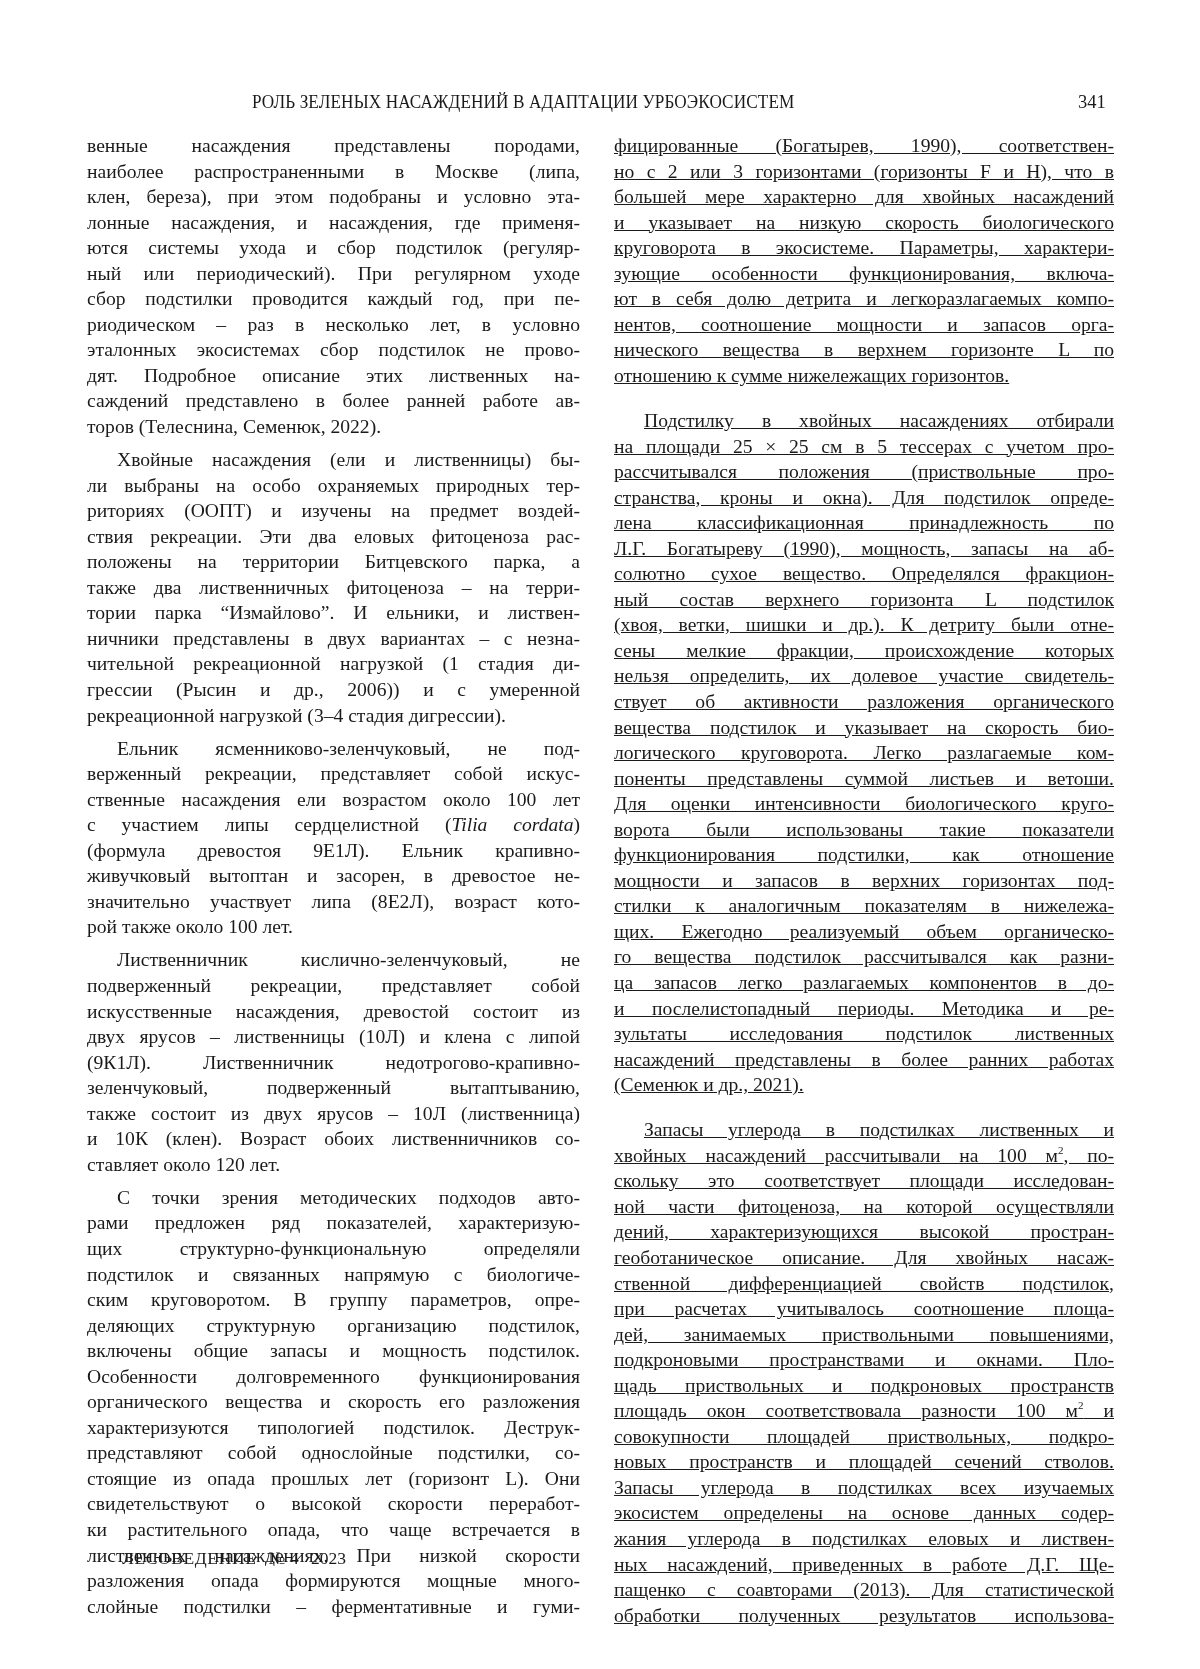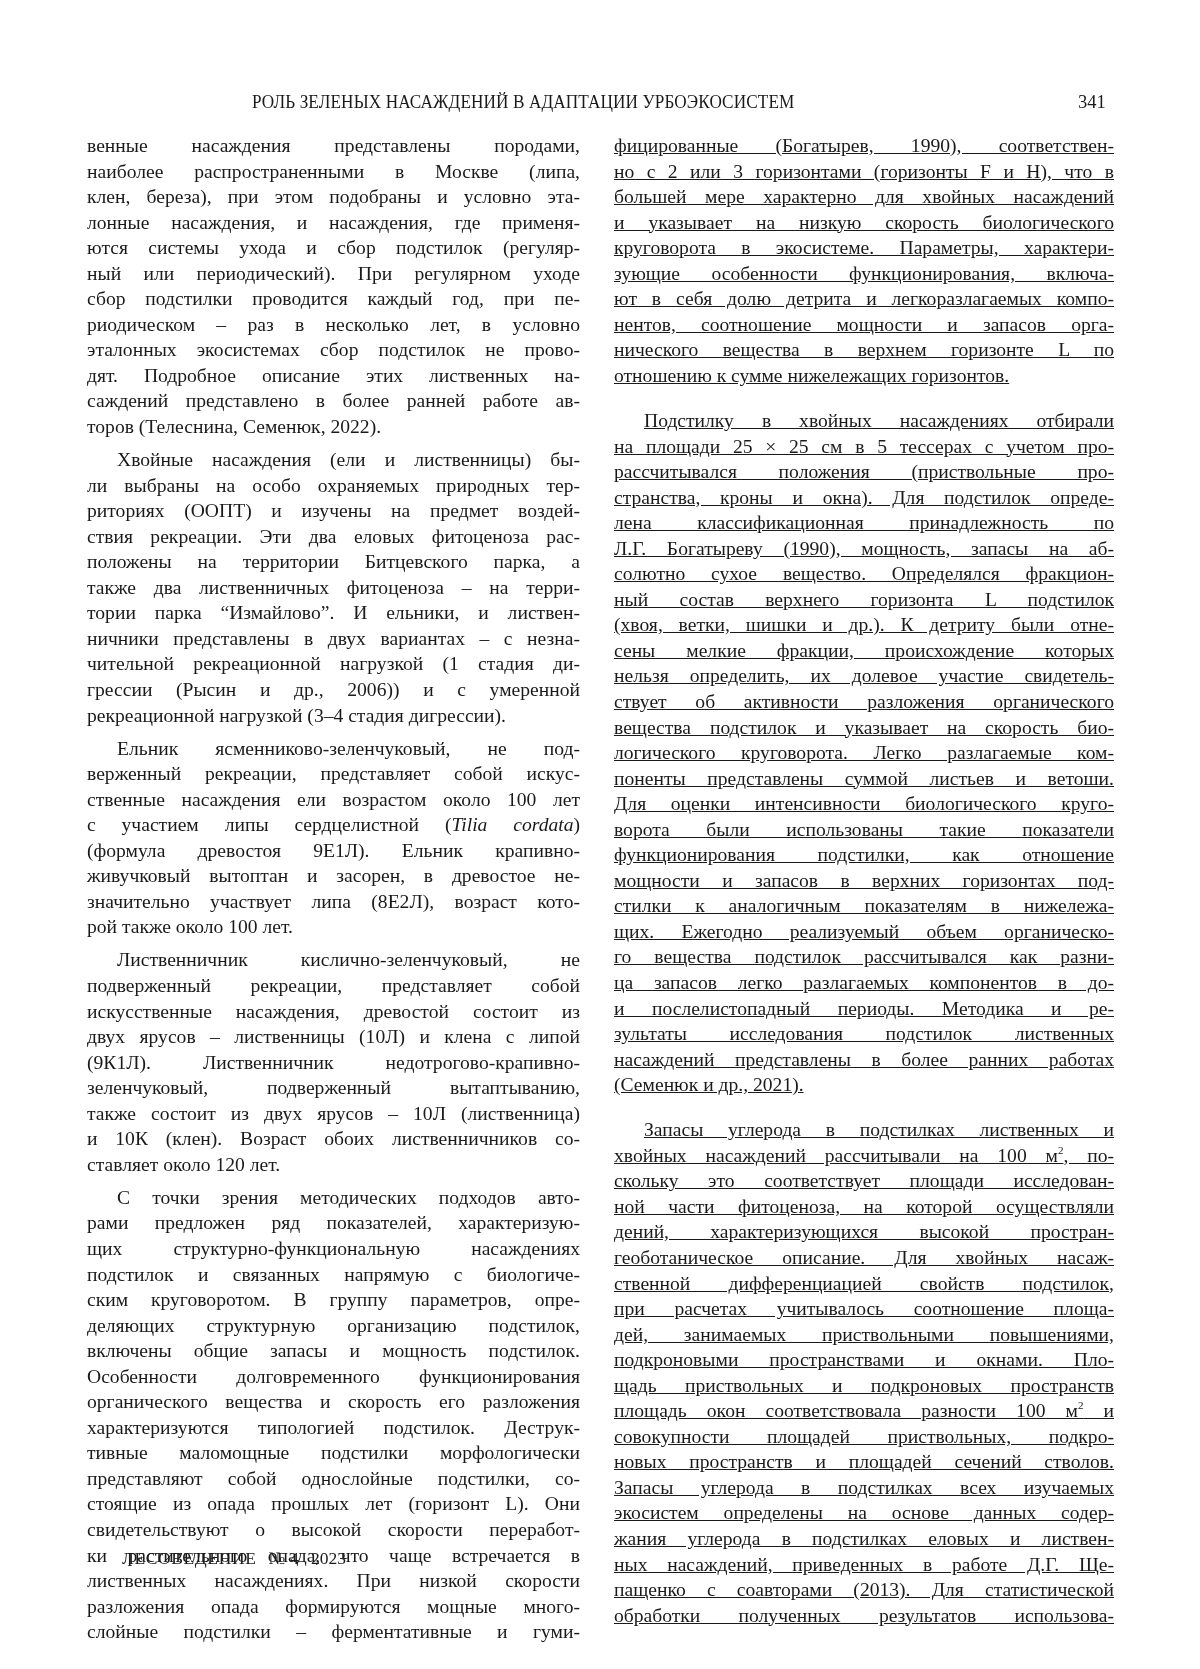--- a/index.html
+++ b/index.html
@@ -83,29 +83,28 @@
     <span class="ln">(9К1Л). Лиственничник недотрогово-крапивно-</span>
     <span class="ln">зеленчуковый, подверженный вытаптыванию,</span>
     <span class="ln">также состоит из двух ярусов – 10Л (лиственница)</span>
     <span class="ln">и 10К (клен). Возраст обоих лиственничников со-</span>
     <span class="ln last">ставляет около 120 лет.</span>
   </div>
 
   <div class="para">
     <span class="ln ind">С точки зрения методических подходов авто-</span>
     <span class="ln">рами предложен ряд показателей, характеризую-</span>
-    <span class="ln">щих структурно-функциональную насаждениях</span>
+    <span class="ln">щих структурно-функциональную определяли</span>
     <span class="ln">подстилок и связанных напрямую с биологиче-</span>
     <span class="ln">ским круговоротом. В группу параметров, опре-</span>
     <span class="ln">деляющих структурную организацию подстилок,</span>
     <span class="ln">включены общие запасы и мощность подстилок.</span>
     <span class="ln">Особенности долговременного функционирования</span>
     <span class="ln">органического вещества и скорость его разложения</span>
     <span class="ln">характеризуются типологией подстилок. Деструк-</span>
-    <span class="ln">тивные маломощные подстилки морфологически</span>
     <span class="ln">представляют собой однослойные подстилки, со-</span>
     <span class="ln">стоящие из опада прошлых лет (горизонт L). Они</span>
     <span class="ln">свидетельствуют о высокой скорости переработ-</span>
     <span class="ln">ки растительного опада, что чаще встречается в</span>
     <span class="ln">лиственных насаждениях. При низкой скорости</span>
     <span class="ln">разложения опада формируются мощные много-</span>
     <span class="ln">слойные подстилки – ферментативные и гуми-</span>
   </div>
 </div>
 

